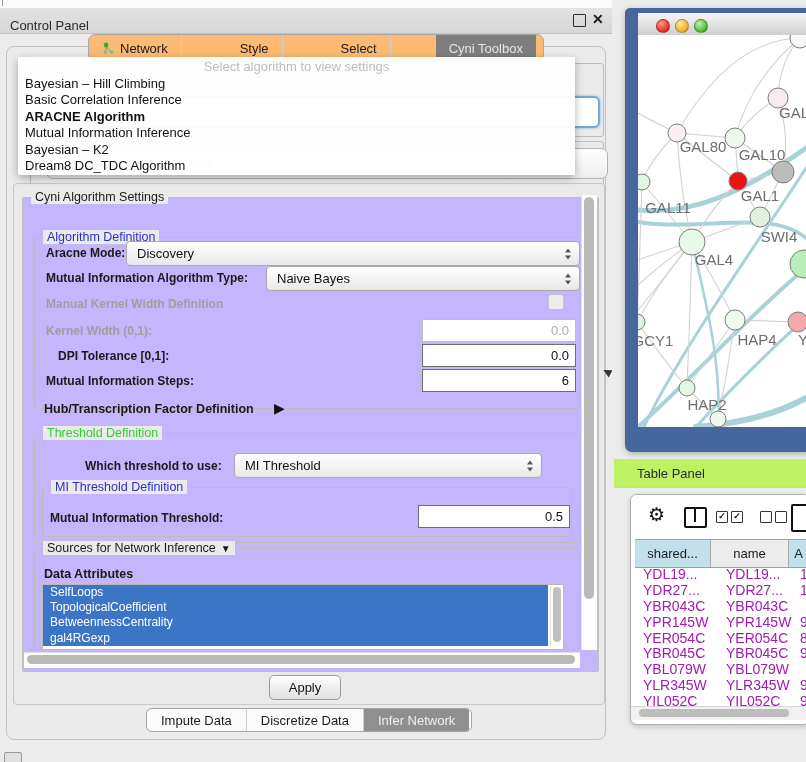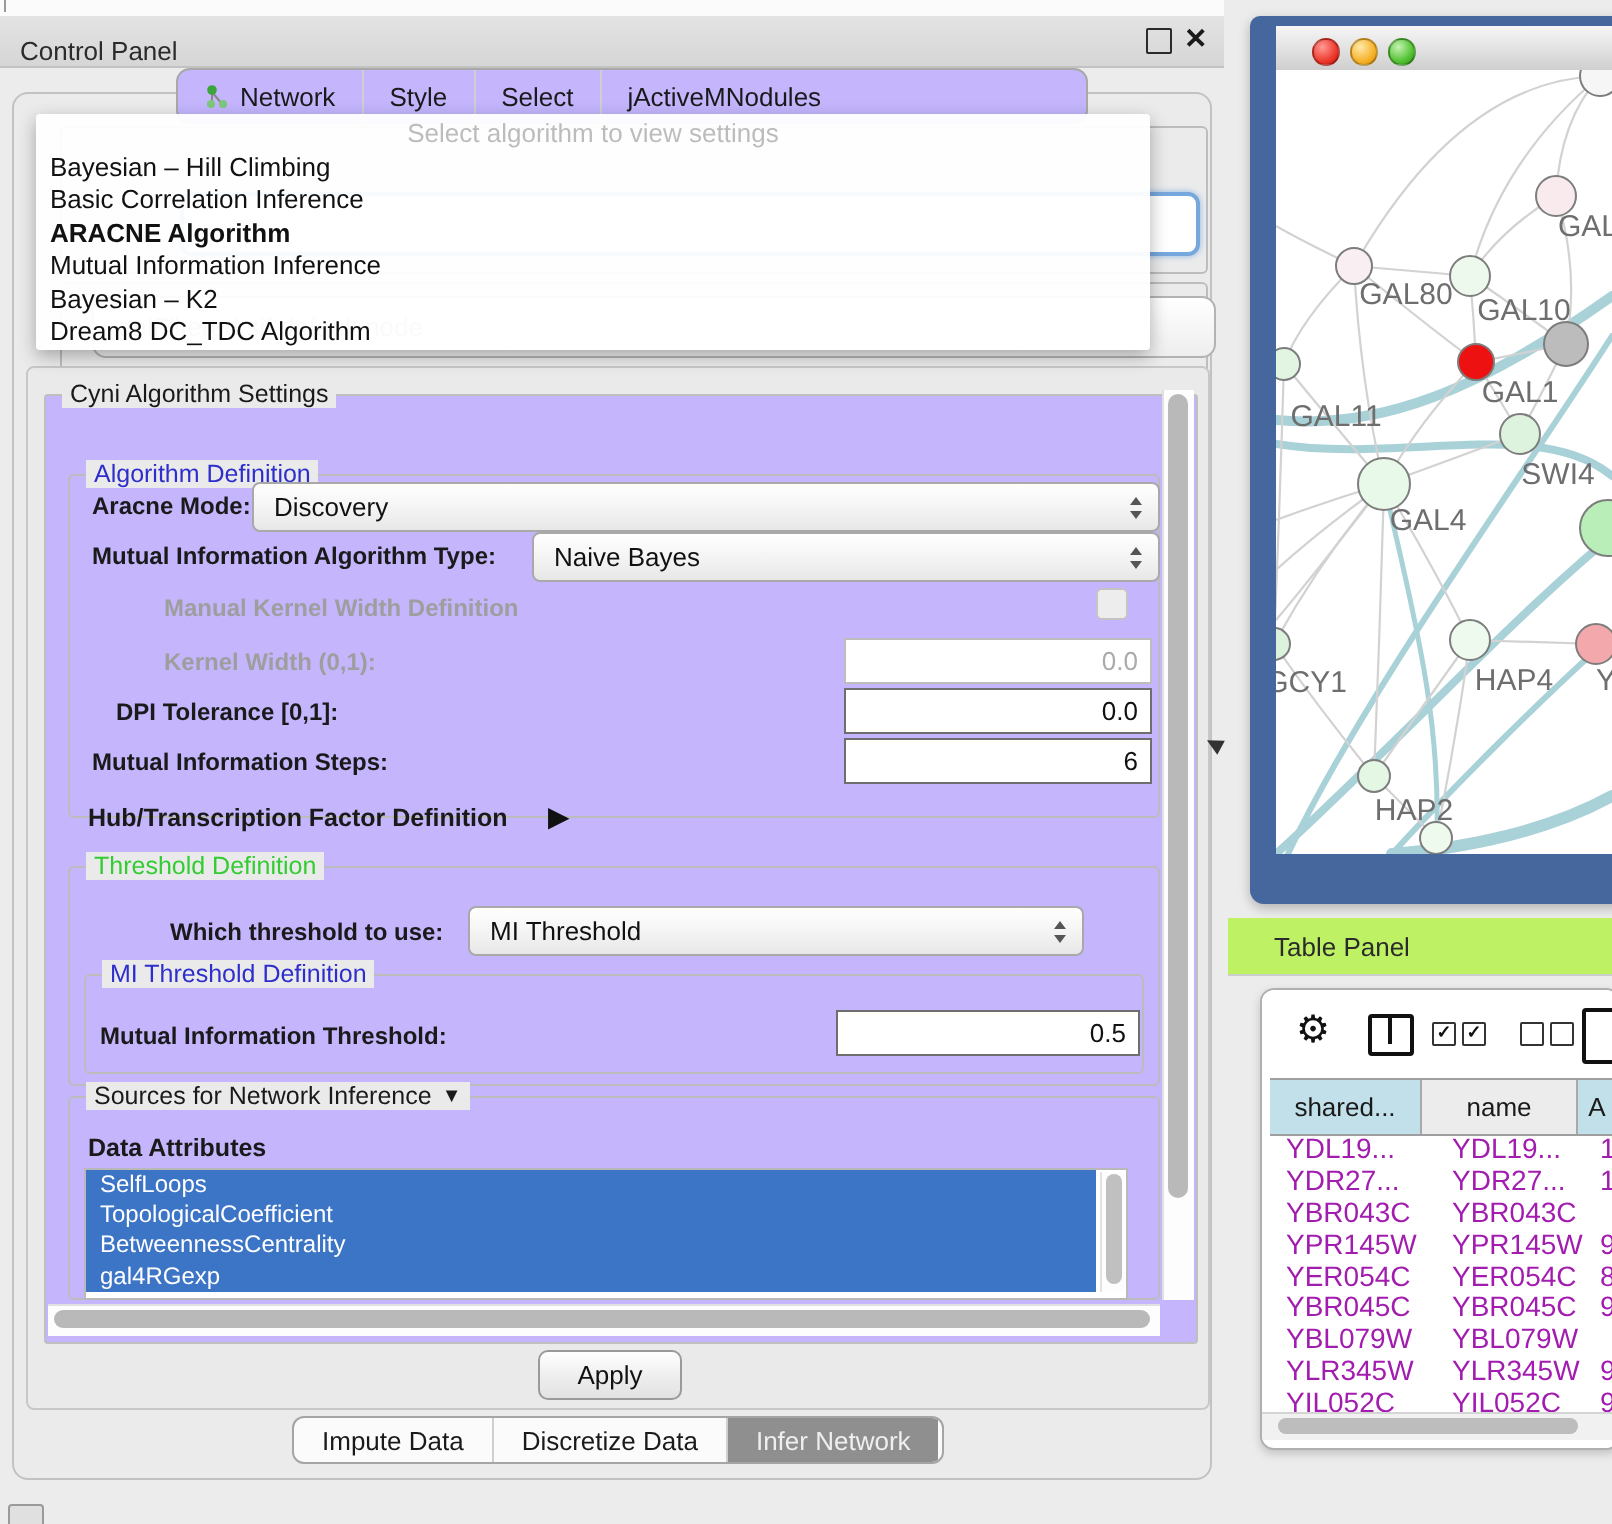--- a/index.html
+++ b/index.html
@@ -8,22 +8,22 @@
   .abs{position:absolute;}
   
   .topstrip{left:0;top:0;width:612px;height:8px;background:#fbfbfb;}
   .toptick{left:2px;top:0;width:1px;height:6px;background:#9a9a9a;}
   .cp-header{left:0;top:8px;width:612px;height:25px;background:linear-gradient(#e3e3e3,#d6d6d6);
              border-bottom:1px solid #c2c2c2;display:flex;align-items:flex-end;}
   .cp-title{font-size:13px;color:#2b2b2b;padding-left:10px;}
   .float-btn{left:573px;top:14px;width:11px;height:11px;border:1.5px solid #2b2b2b;border-radius:1px;}
   .close-btn{left:592px;top:11px;font-size:14px;font-weight:bold;color:#1a1a1a;line-height:16px;}
   .cp-body{left:6px;top:46px;width:598px;height:692px;background:#ebebeb;border:1px solid #c2c2c2;border-radius:8px;}
-  .tabbar{left:88px;top:34px;width:454px;height:26px;background:#c4b5fd;border:1px solid #a8a8a8;
-          border-radius:7px;display:flex;align-items:stretch;overflow:hidden;}
+  .tabbar{left:88px;top:34px;width:454px;height:26px;background:#fdba74;border:1px solid #a8a8a8;
+          border-radius:7px;display:flex;align-items:stretch;overflow:hidden;gap:45px;}
   .tab{display:flex;align-items:center;gap:5px;padding:0 13px;font-size:13px;color:#1a1a1a;
        border-right:1px solid #cfcfcf;white-space:nowrap;}
   .tab:last-child{border-right:none;}
   .tab.sel{background:#7e7e7e;color:#e6e6e6;border-right:none;}
   
   .bg-gbox{border:1px solid #bdbdbd;border-radius:3px;}
   .focus-combo{left:90px;top:96px;width:506px;height:28px;background:#fff;border:2px solid #76a7dd;
                border-radius:6px;box-shadow:0 0 3px #8ab6e4;}
   .bg-combo{left:46px;top:148px;width:548px;height:29px;background:linear-gradient(#fff,#eee);
             border:1px solid #b3b3b3;border-radius:7px;display:flex;align-items:center;
@@ -35,21 +35,21 @@
   .dd-item{height:16.4px;font-size:13px;color:#111;padding-left:7px;line-height:16.4px;white-space:nowrap;}
   .dd-item.sel{font-weight:bold;}
   
   .inner-panel{left:13px;top:183px;width:590px;height:520px;background:#eaeaea;border:1px solid #c8c8c8;border-radius:4px;}
   .viewport{left:22px;top:197px;width:575px;height:473px;background:#c4b5fd;border:1px solid #bfbfbf;border-radius:2px;}
   .gbox{border:1px solid #bcbcbc;border-radius:3px;}
   .gtitle{position:absolute;top:-8px;left:8px;background:#eaeaea;padding:0 4px;font-size:12.5px;color:#1a1a1a;white-space:nowrap;}
   .gtitle.blue{color:#2e2ecc;}
   .gtitle.green{color:#33cc33;}
   .flabel{position:absolute;font-size:12px;font-weight:bold;color:#1a1a1a;white-space:nowrap;}
-  .flabel.dis{color:#9e9e9e;margin-left:36px;}
+  .flabel.dis{color:#9e9e9e;}
   .combo{position:absolute;background:linear-gradient(#ffffff,#f3f3f3 55%,#e7e7e7);border:1px solid #a9a9a9;
          border-radius:4px;font-size:13px;color:#111;display:flex;align-items:center;padding-left:10px;}
   .spin{position:absolute;right:7px;top:50%;transform:translateY(-50%);width:7px;height:11px;}
   .spin::before{content:"";position:absolute;top:0;left:0;border-left:3.5px solid transparent;
                 border-right:3.5px solid transparent;border-bottom:4px solid #555;}
   .spin::after{content:"";position:absolute;bottom:0;left:0;border-left:3.5px solid transparent;
                border-right:3.5px solid transparent;border-top:4px solid #555;}
   .tfield{position:absolute;background:#fff;border:1px solid #6e6e6e;font-size:13px;color:#111;
           display:flex;align-items:center;justify-content:flex-end;padding-right:6px;}
   .tfield.dis{border:1px solid #bdbdbd;color:#ababab;}
@@ -134,20 +134,23 @@
         <circle cx="3.5" cy="10" r="2" fill="#7cc87c"></circle>
         <circle cx="9.5" cy="10" r="2" fill="#7cc87c"></circle>
       </svg>
       <span>Network</span>
     </span>
     <span class="tab">
       <span>Style</span>
     </span>
     <span class="tab">
       <span>Select</span>
+    </span>
+    <span class="tab sel">
+      <span>Cyni Toolbox</span>
     </span>
     <span class="tab">
       <span>jActiveMNodules</span>
     </span>
   </div>
 
 <div class="abs bg-gbox" style="left:30px;top:63px;width:572px;height:72px;"></div>
 <div class="abs focus-combo"></div>
 <div class="abs bg-gbox" style="left:30px;top:141px;width:572px;height:45px;"></div>
 <div class="abs bg-combo">

